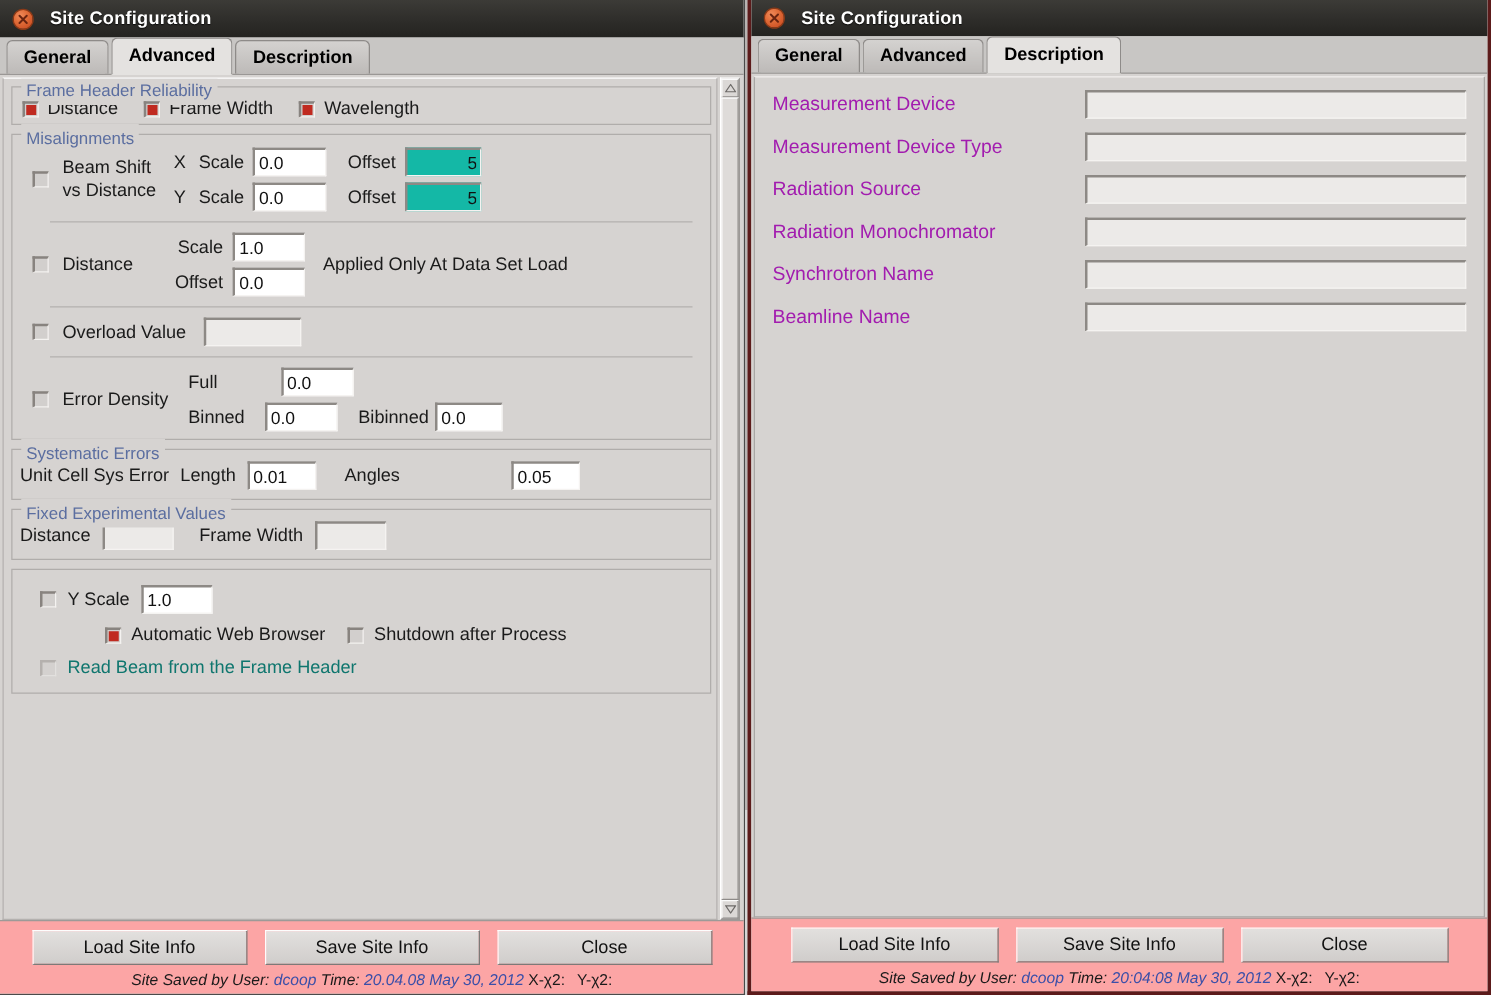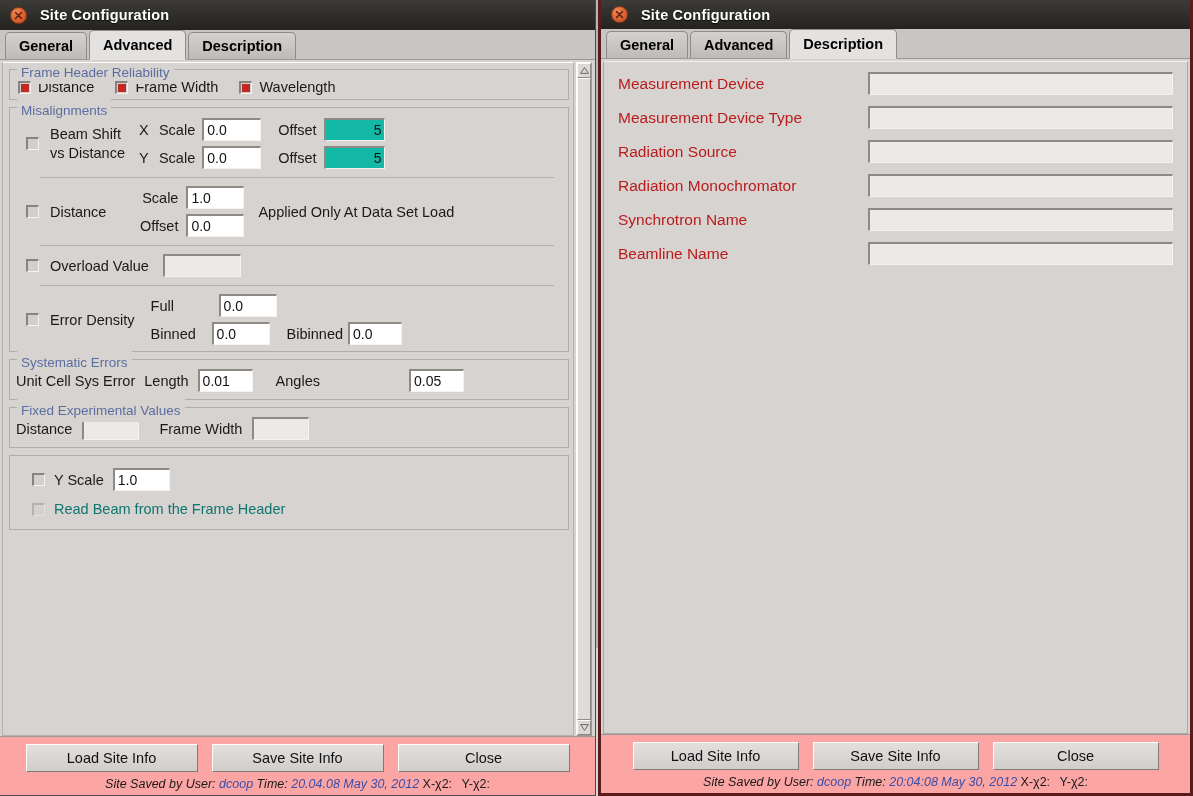--- a/index.html
+++ b/index.html
@@ -273,21 +273,21 @@
 
   
   .desc-row {
     display: flex;
     align-items: center;
     margin-bottom: 11px;
   }
   .desc-label {
     flex: 0 0 250px;
     font-size: 15.5px;
-    color: #b91c1c;
+    color: #a21caf;
     white-space: nowrap;
   }
   .desc-field {
     flex: 1 1 auto;
     height: 23px;
     background: #eceae8;
     border-top: 2px solid #8d8985;
     border-left: 2px solid #8d8985;
     border-right: 1px solid #f5f3f1;
     border-bottom: 1px solid #f5f3f1;
@@ -382,21 +382,21 @@
             <span class="lbl" style="margin-left:11px;">Overload Value</span>
             <input class="tf blank" style="width: 78px; margin-left: 14px;" value="">
           </div>
 
           <div class="hr"></div>
 
           <div class="row">
             <span class="cb" style="margin-left:8px;"></span>
             <span class="lbl" style="margin-left:11px;">Error Density</span>
             <div style="margin-left:16px;">
-              <div class="row" style="gap:12px;margin-bottom:5px;">
+              <div class="row" style="gap:18px;margin-bottom:5px;">
                 <span class="lbl" style="width:56px;">Full</span>
                 <input class="tf" style="width: 58px;" value="0.0">
               </div>
               <div class="row" style="gap:5px;">
                 <span class="lbl" style="width:56px;">Binned</span>
                 <input class="tf" style="width: 58px;" value="0.0">
                 <span class="lbl" style="margin-left:12px;">Bibinned</span>
                 <input class="tf" style="width: 54px;" value="0.0">
               </div>
             </div>
@@ -423,20 +423,26 @@
             <input class="tf blank" style="width: 57px;" value="">
           </div>
         </div>
 
         <div class="plain-group" style="padding:12px 10px 12px 10px;">
           <div class="row" style="gap:9px;">
             <span class="cb" style="margin-left:12px;"></span>
             <span class="lbl">Y Scale</span>
             <input class="tf" style="width: 57px;" value="1.0">
           </div>
+          <div class="row" style="gap:8px;margin-top:9px;">
+            <span class="cb on" style="margin-left:64px;"></span>
+            <span class="lbl">Automatic Web Browser</span>
+            <span class="cb" style="margin-left:10px;"></span>
+            <span class="lbl">Shutdown after Process</span>
+          </div>
           <div class="row" style="gap:9px;margin-top:10px;">
             <span class="cb dis" style="margin-left:12px;"></span>
             <span class="lbl dis">Read Beam from the Frame Header</span>
           </div>
         </div>
 
       </div>
 
       <div class="vscroll">
         <div class="sb-arrow">

